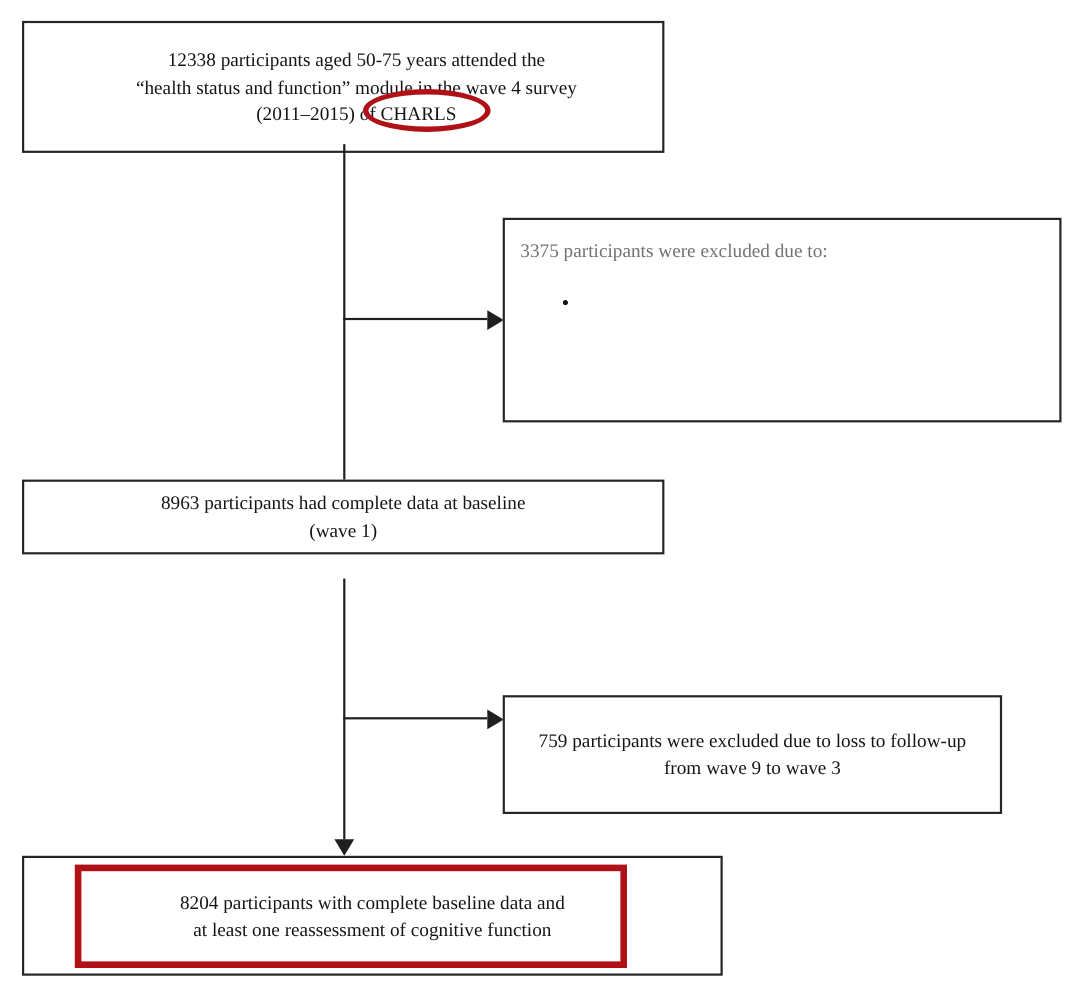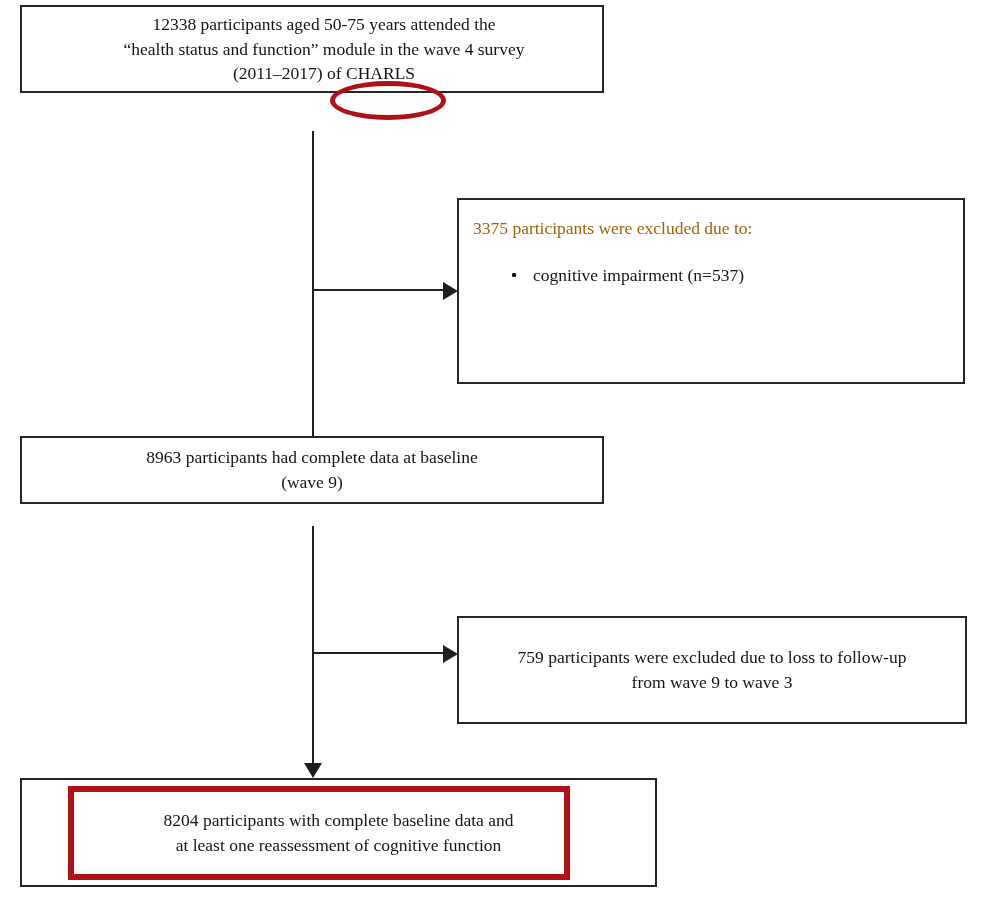--- a/index.html
+++ b/index.html
@@ -31,21 +31,21 @@
     text-align: center;
     font-size: 17.5px;
     line-height: 1.42;
     color: #141414;
     padding: 0 8px;
   }
   .node-text-left {
     text-align: left;
     font-size: 17.5px;
     line-height: 1.42;
-    color: #a16207;
+    color: #737373;
   }
   .bullet-list {
     list-style: none;
     margin: 0;
     padding: 0;
   }
   .bullet-list li {
     position: relative;
     font-size: 17.5px;
     line-height: 1.40;
@@ -97,25 +97,25 @@
     box-sizing: border-box;
     border: 6px solid #b01116;
     pointer-events: none;
   }
 </style>
 </head>
 <body>
 
 <div id="flowchart">
 
-  <div class="node-box" style="left:20px; top:5px; width:584px; height:88px;padding-left:24px;">
+  <div class="node-box" style="left:20px; top:19px; width:584px; height:120px;padding-left:24px;">
     <div class="node-text">
       <span>12338 participants aged 50-75 years attended the</span><br>
       <span>“health status and function” module in the wave 4 survey</span><br>
-      <span>(2011–2017) of CHARLS</span>
+      <span>(2011–2015) of CHARLS</span>
     </div>
   </div>
 
   <div class="highlight-ellipse" style="left:330px; top:81px; width:116px; height:39px;"></div>
 
   <div class="connector-v" style="left:312px; top:131px; height:312px;"></div>
   <div class="arrow-down" style="left:304px; top:443px;"></div>
 
   <div class="connector-h" style="left:312px; top:289px; width:131px;"></div>
   <div class="arrow-right" style="left:443px; top:282px;"></div>
@@ -124,39 +124,38 @@
     <div class="node-text-left">3375 participants were excluded due to:</div>
     <ul class="bullet-list" style="margin-top:22px; margin-left:38px;">
       <li>
         <span class="bullet-dot">•</span>
       </li>
       <li>
         <span class="bullet-dot">•</span>
       </li>
       <li>
         <span class="bullet-dot">•</span>
-        <span>cognitive impairment (n=537)</span>
       </li>
     </ul>
   </div>
 
   <div class="node-box" style="left:20px; top:436px; width:584px; height:68px;">
     <div class="node-text">
       <span>8963 participants had complete data at baseline</span><br>
-      <span>(wave 9)</span>
+      <span>(wave 1)</span>
     </div>
   </div>
 
   <div class="connector-v" style="left:312px; top:526px; height:237px;"></div>
   <div class="arrow-down" style="left:304px; top:763px;"></div>
 
   <div class="connector-h" style="left:312px; top:652px; width:131px;"></div>
   <div class="arrow-right" style="left:443px; top:645px;"></div>
 
-  <div class="node-box" style="left:457px; top:616px; width:510px; height:108px;">
+  <div class="node-box" style="left:457px; top:632px; width:454px; height:108px;">
     <div class="node-text">
       <span>759 participants were excluded due to loss to follow-up</span><br>
       <span>from wave 9 to wave 3</span>
     </div>
   </div>
 
   <div class="node-box" style="left:20px; top:778px; width:637px; height:109px;">
     <div class="node-text">
       <span>8204 participants with complete baseline data and</span><br>
       <span>at least one reassessment of cognitive function</span><br>

